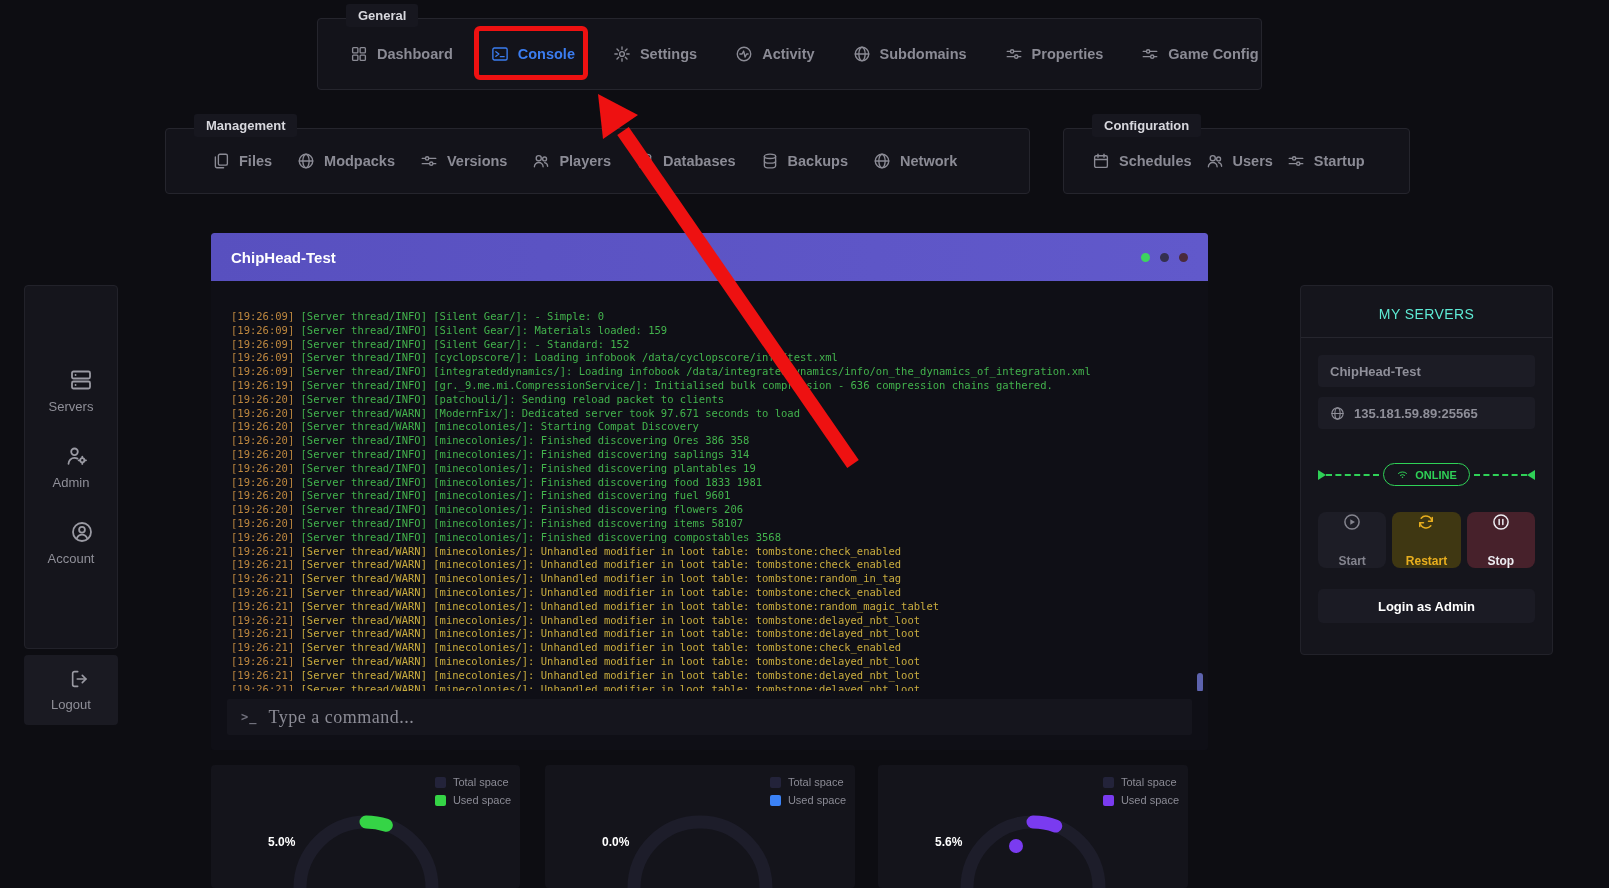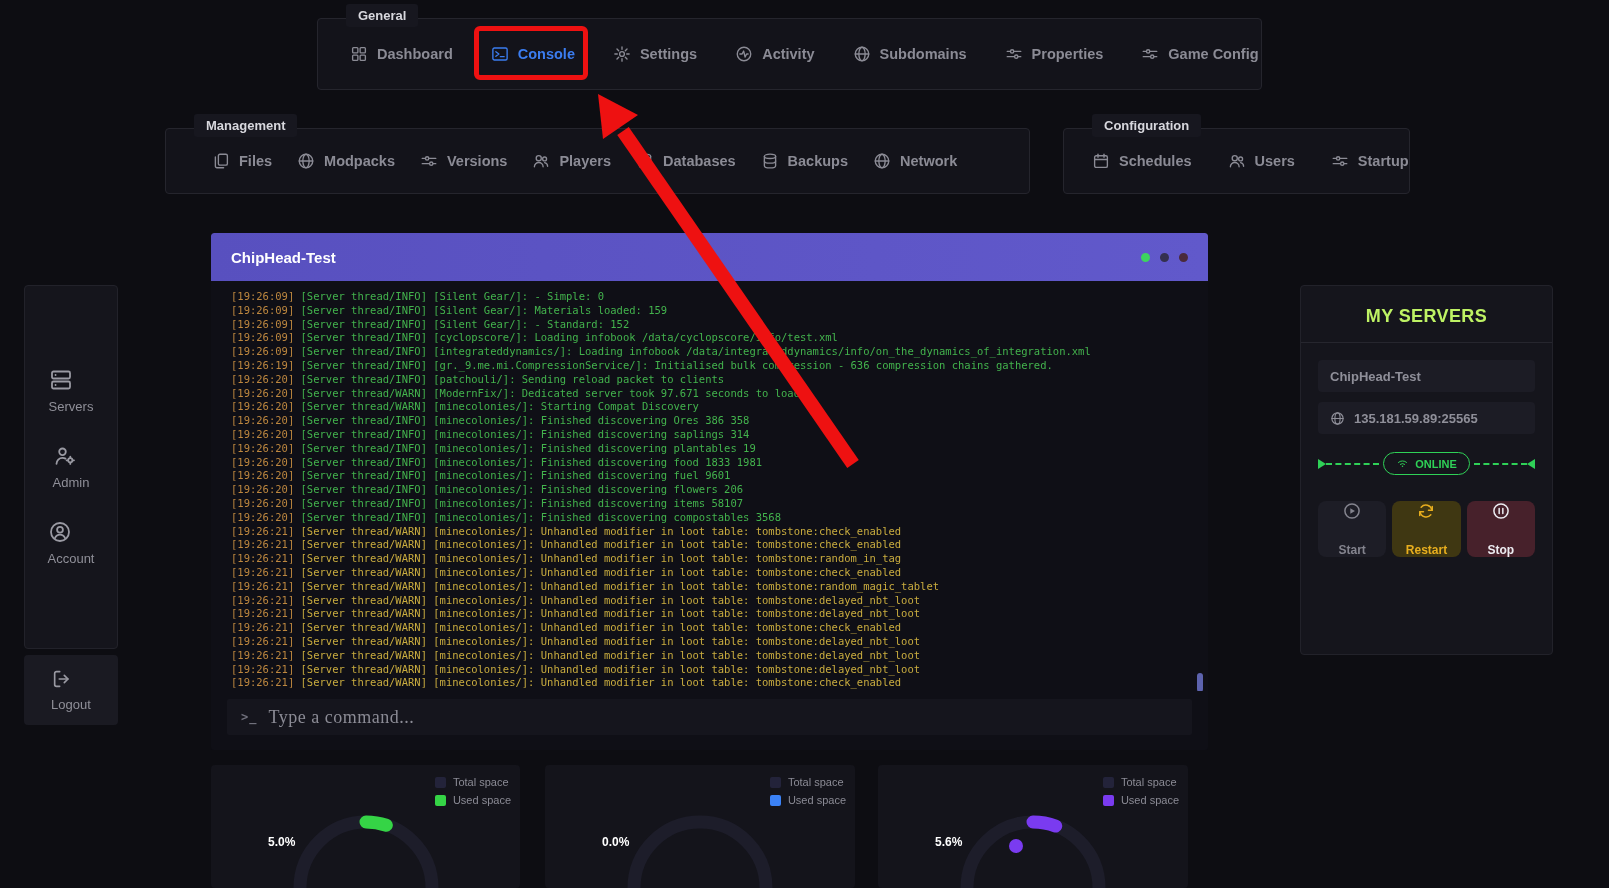--- a/index.html
+++ b/index.html
@@ -11,54 +11,54 @@
   .navbox{position:absolute;background:#13131a;border:1px solid #25252d;border-radius:4px}
   .grouplabel{position:absolute;top:-15px;left:28px;background:#17171f;color:#d8d8de;font-size:13px;font-weight:600;padding:4px 12px;border-radius:3px;z-index:2}
   .tabs{display:flex;align-items:center;height:100%}
   .tab{display:flex;align-items:center;gap:9px;color:#8b8b95;font-size:14.5px;font-weight:600;cursor:pointer;white-space:nowrap}
   .tab.active{color:#3b7df0}
   #nav-general{left:317px;top:18px;width:945px;height:72px}
   #nav-general .tabs{padding-left:32px;gap:38px}
   #nav-management{left:165px;top:128px;width:865px;height:66px}
   #nav-management .tabs{padding-left:46px;gap:25px}
   #nav-configuration{left:1063px;top:128px;width:347px;height:66px}
-  #nav-configuration .tabs{padding-left:28px;gap:36px}
+  #nav-configuration .tabs{padding-left:28px;gap:14px}
   .icn{display:inline-flex;align-items:center;justify-content:center}
   .icn svg{display:block}
 
   
   .sidebar{position:absolute;left:24px;top:285px;width:94px;height:364px;background:#15151c;border:1px solid #22222a;border-radius:4px;display:flex;flex-direction:column;align-items:center;justify-content:center;gap:30px}
-  .side-item{display:flex;flex-direction:column;align-items:flex-start;gap:7px;color:#8f8f98;font-size:13px;cursor:pointer}
+  .side-item{display:flex;flex-direction:column;align-items:flex-end;gap:7px;color:#8f8f98;font-size:13px;cursor:pointer}
   .side-item .icn{color:#9a9aa3}
   .logoutbox{position:absolute;left:24px;top:655px;width:94px;height:70px;background:#1a1a22;border-radius:4px;display:flex;align-items:center;justify-content:center}
 
   
   .console-card{position:absolute;left:211px;top:233px;width:997px;height:517px;background:#0f0f16;border-radius:3px;display:flex;flex-direction:column;overflow:hidden}
   .console-head{height:48px;flex:0 0 48px;background:linear-gradient(90deg,#5850bf,#6159cb);display:flex;align-items:center;padding:0 20px;border-radius:3px 3px 0 0}
   .console-title{color:#ffffff;font-size:15px;font-weight:700}
   .dots{margin-left:auto;display:flex;gap:10px;align-items:center}
   .dot{width:9px;height:9px;border-radius:50%}
-  .logwrap{flex:1;position:relative;padding:9px 12px 0 20px;overflow:hidden}
+  .logwrap{flex:1;position:relative;padding:29px 12px 0 20px;overflow:hidden}
   .ll{font-family:"DejaVu Sans Mono","Liberation Mono",monospace;font-size:10.5px;line-height:13.8px;white-space:pre}
   .ll .ts{color:#bd873f}
   .ll .g{color:#43b34d}
   .ll .y{color:#c9ac3f}
   .scroll-thumb{position:absolute;right:5px;top:392px;width:6px;height:19px;border-radius:3px;background:#5d63ae;cursor:pointer}
   .inputbar{flex:0 0 36px;margin:8px 16px 15px;background:#15151d;display:flex;align-items:center;padding:0 14px;gap:11px;border-radius:2px}
   .prompt{color:#70707c;font-family:"DejaVu Sans Mono","Liberation Mono",monospace;font-size:12px;font-weight:700;letter-spacing:1px}
   .cmd-input{flex:1;background:transparent;border:0;outline:0;color:#c2410c;font-family:Liberation Serif, serif;font-size:18px;letter-spacing:.5px}
   .cmd-input::placeholder{color:#8b8b95}
 
   
   .server-panel{position:absolute;left:1300px;top:285px;width:253px;height:370px;background:#15151c;border:1px solid #22222a;border-radius:4px;padding:20px 17px 0}
-  .sp-heading{color:#bef264;font-size:18px;font-weight:700;letter-spacing:.4px;text-align:center}
+  .sp-heading{color:#5eead4;font-size:14px;font-weight:400;letter-spacing:.4px;text-align:center}
   .sp-divider{height:1px;background:#26262e;margin:15px -17px 17px}
   .sp-box{height:32px;background:#1c1c25;border-radius:4px;display:flex;align-items:center;gap:9px;padding:0 12px;color:#8f8f99;font-size:13px;font-weight:600;margin-bottom:10px}
   .sp-box .icn{color:#8f8f99}
-  .statusrow{display:flex;align-items:center;margin-top:18px}
+  .statusrow{display:flex;align-items:center;margin-top:34px}
   .dash{flex:1;border-top:2px dashed #2fd157}
   .tri{width:0;height:0;border-top:5px solid transparent;border-bottom:5px solid transparent}
   .tri.left{border-left:8px solid #2fd157}
   .tri.right{border-right:8px solid #2fd157}
   .status-pill{display:flex;align-items:center;gap:6px;border:1px solid #2fd157;color:#2fd157;border-radius:99px;padding:4px 12px;font-size:11px;font-weight:700;margin:0 4px}
   .powerrow{display:flex;gap:6px;margin-top:26px}
   .pbtn{flex:1;height:56px;border-radius:8px;display:flex;flex-direction:column;align-items:center;justify-content:space-between;gap:4px;font-size:12px;font-weight:700;cursor:pointer}
   .pbtn.idle{background:#1d1d26;color:#84848e}
   .pbtn.warn{background:#3f3712;color:#e8ae1e}
   .pbtn.danger{background:#47212b;color:#ececf1}
@@ -431,20 +431,21 @@
           <span class="icn">
             <svg viewBox="0 0 24 24" width="20" height="20" fill="none" stroke="currentColor" stroke-width="1.8" stroke-linecap="round" stroke-linejoin="round">
               <circle cx="12" cy="12" r="8.5"></circle>
               <line x1="9.8" y1="9" x2="9.8" y2="15"></line>
               <line x1="14.2" y1="9" x2="14.2" y2="15"></line>
             </svg>
           </span>
           <span>Stop</span>
         </div>
       </div>
+    <div class="adminbtn">Login as Admin</div>
   </aside>
 
   <div id="gauges">
       <div class="gaugecard" id="gauge-0">
         <div class="legend">
           <div class="leg-item">
             <span class="swatch" style="background: rgb(35, 35, 58);"></span>
             <span>Total space</span>
           </div>
           <div class="leg-item">

